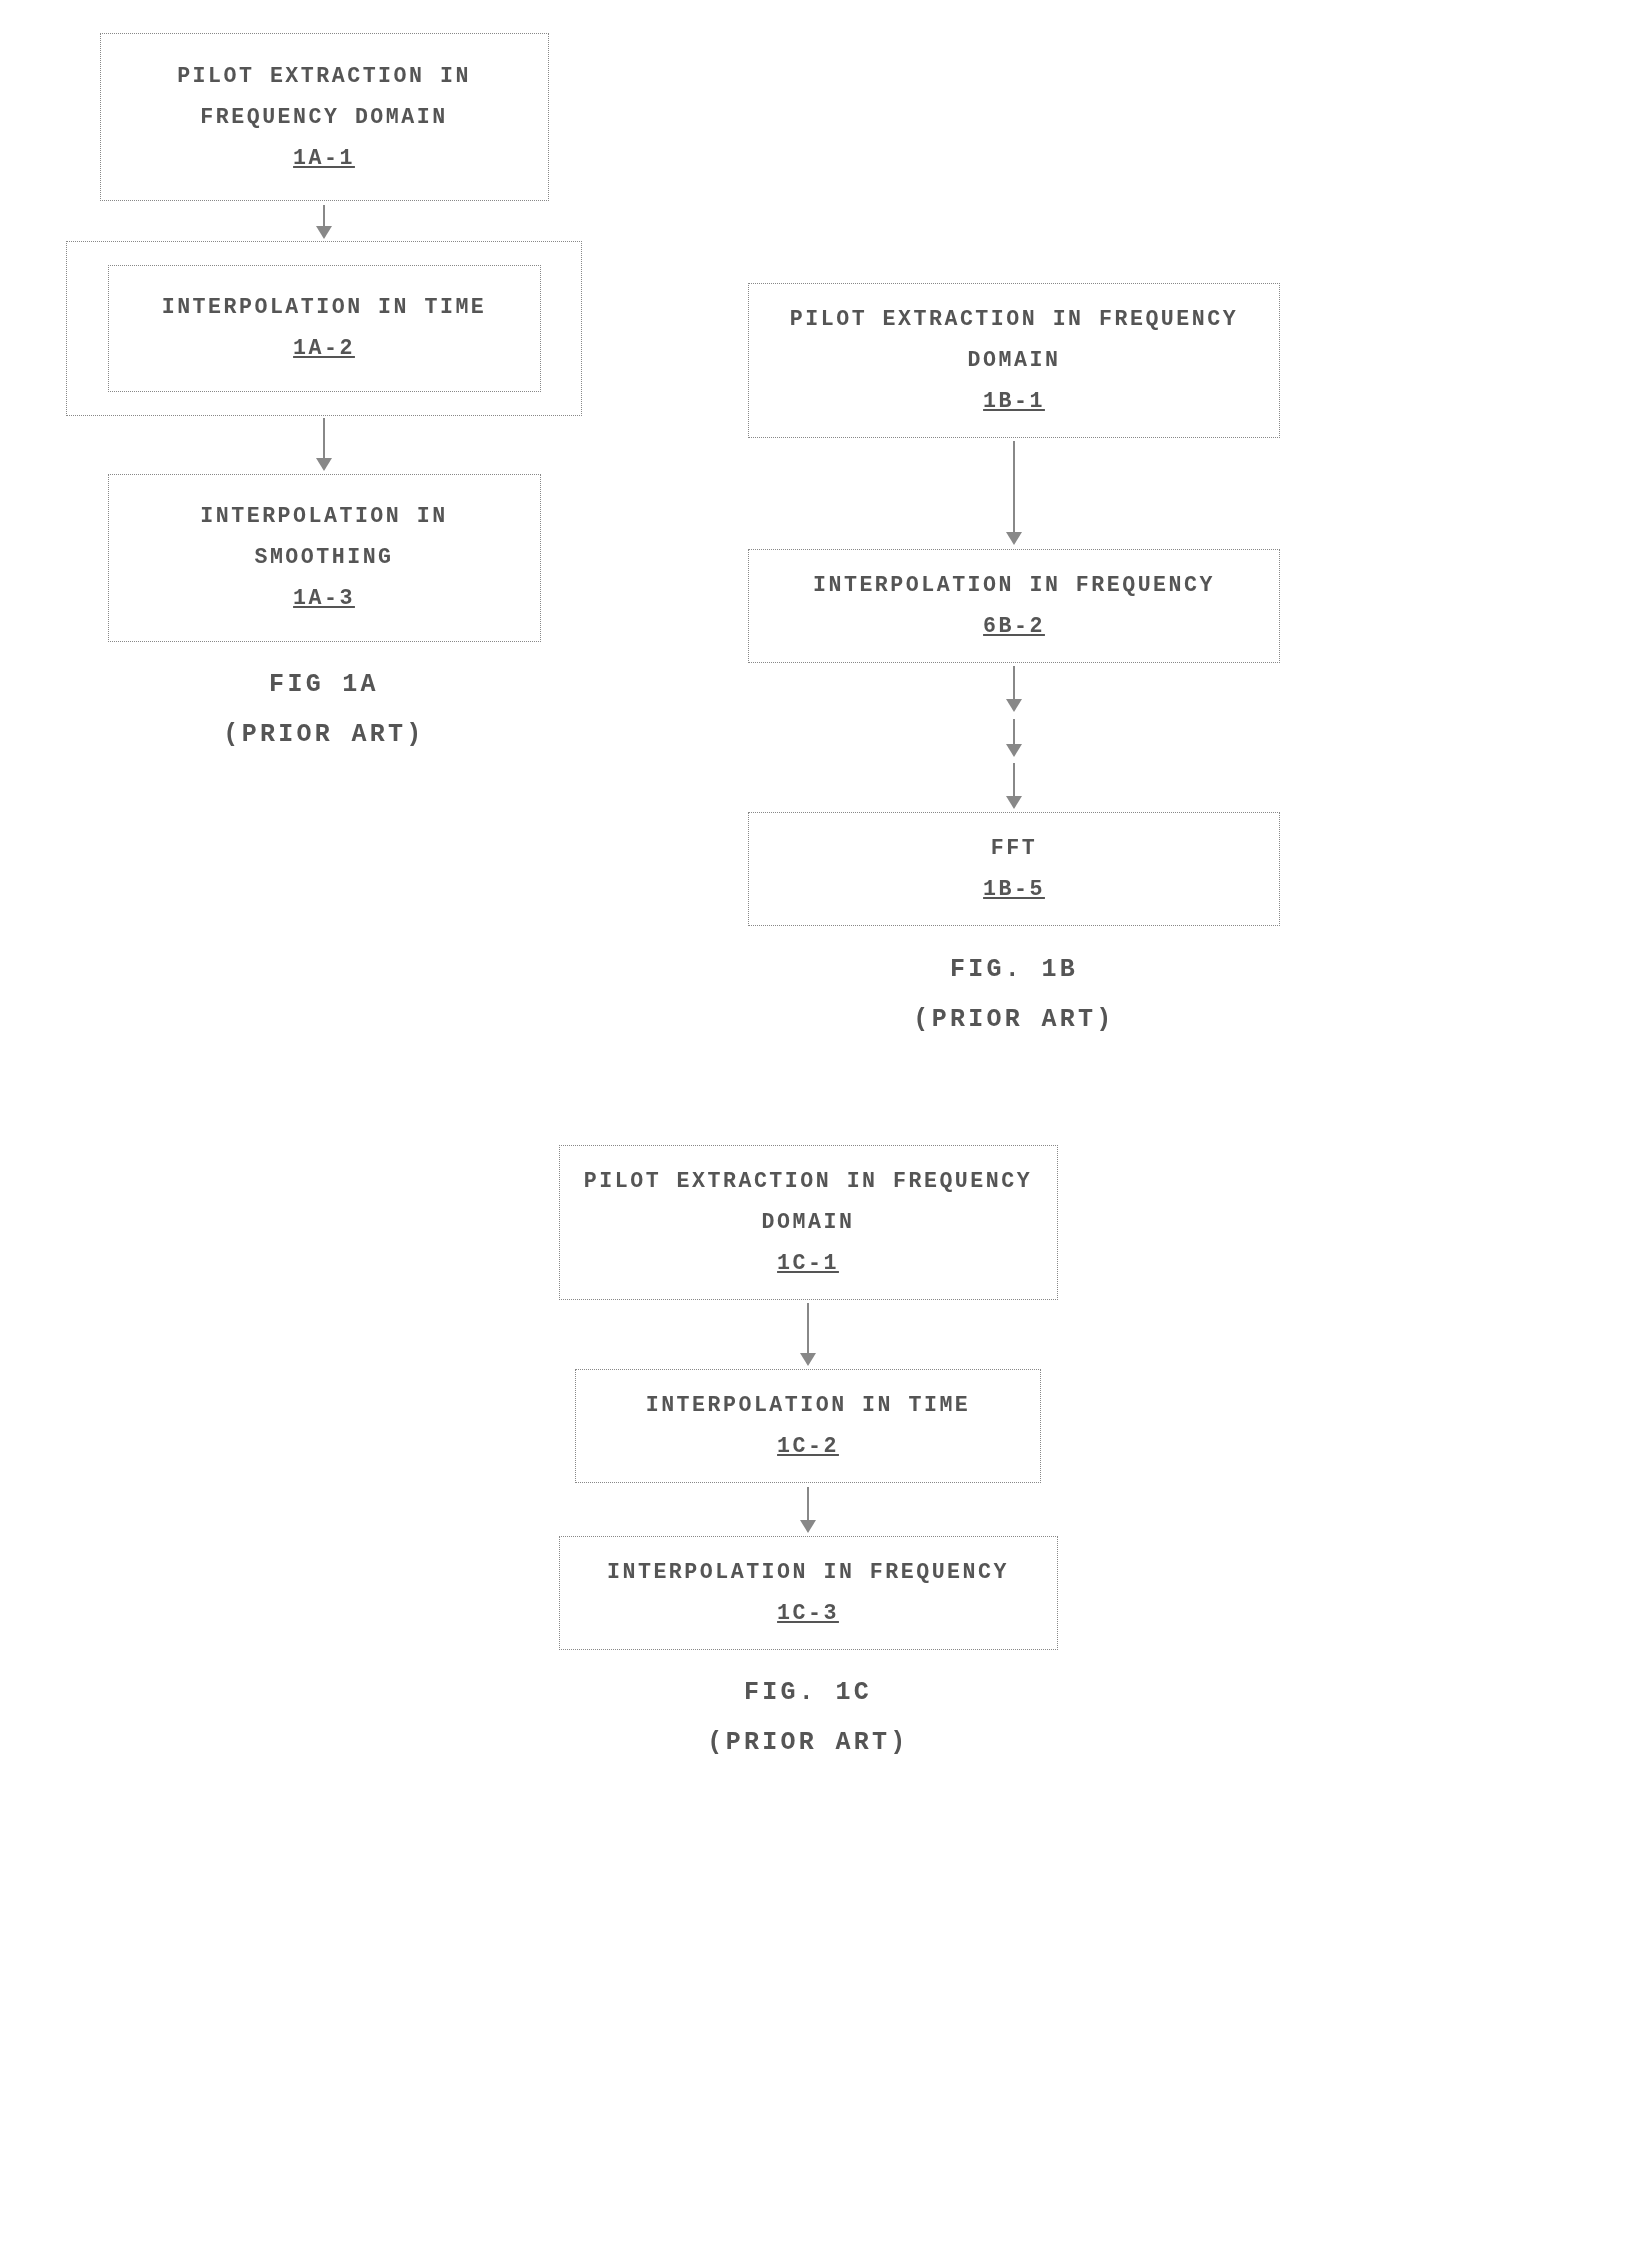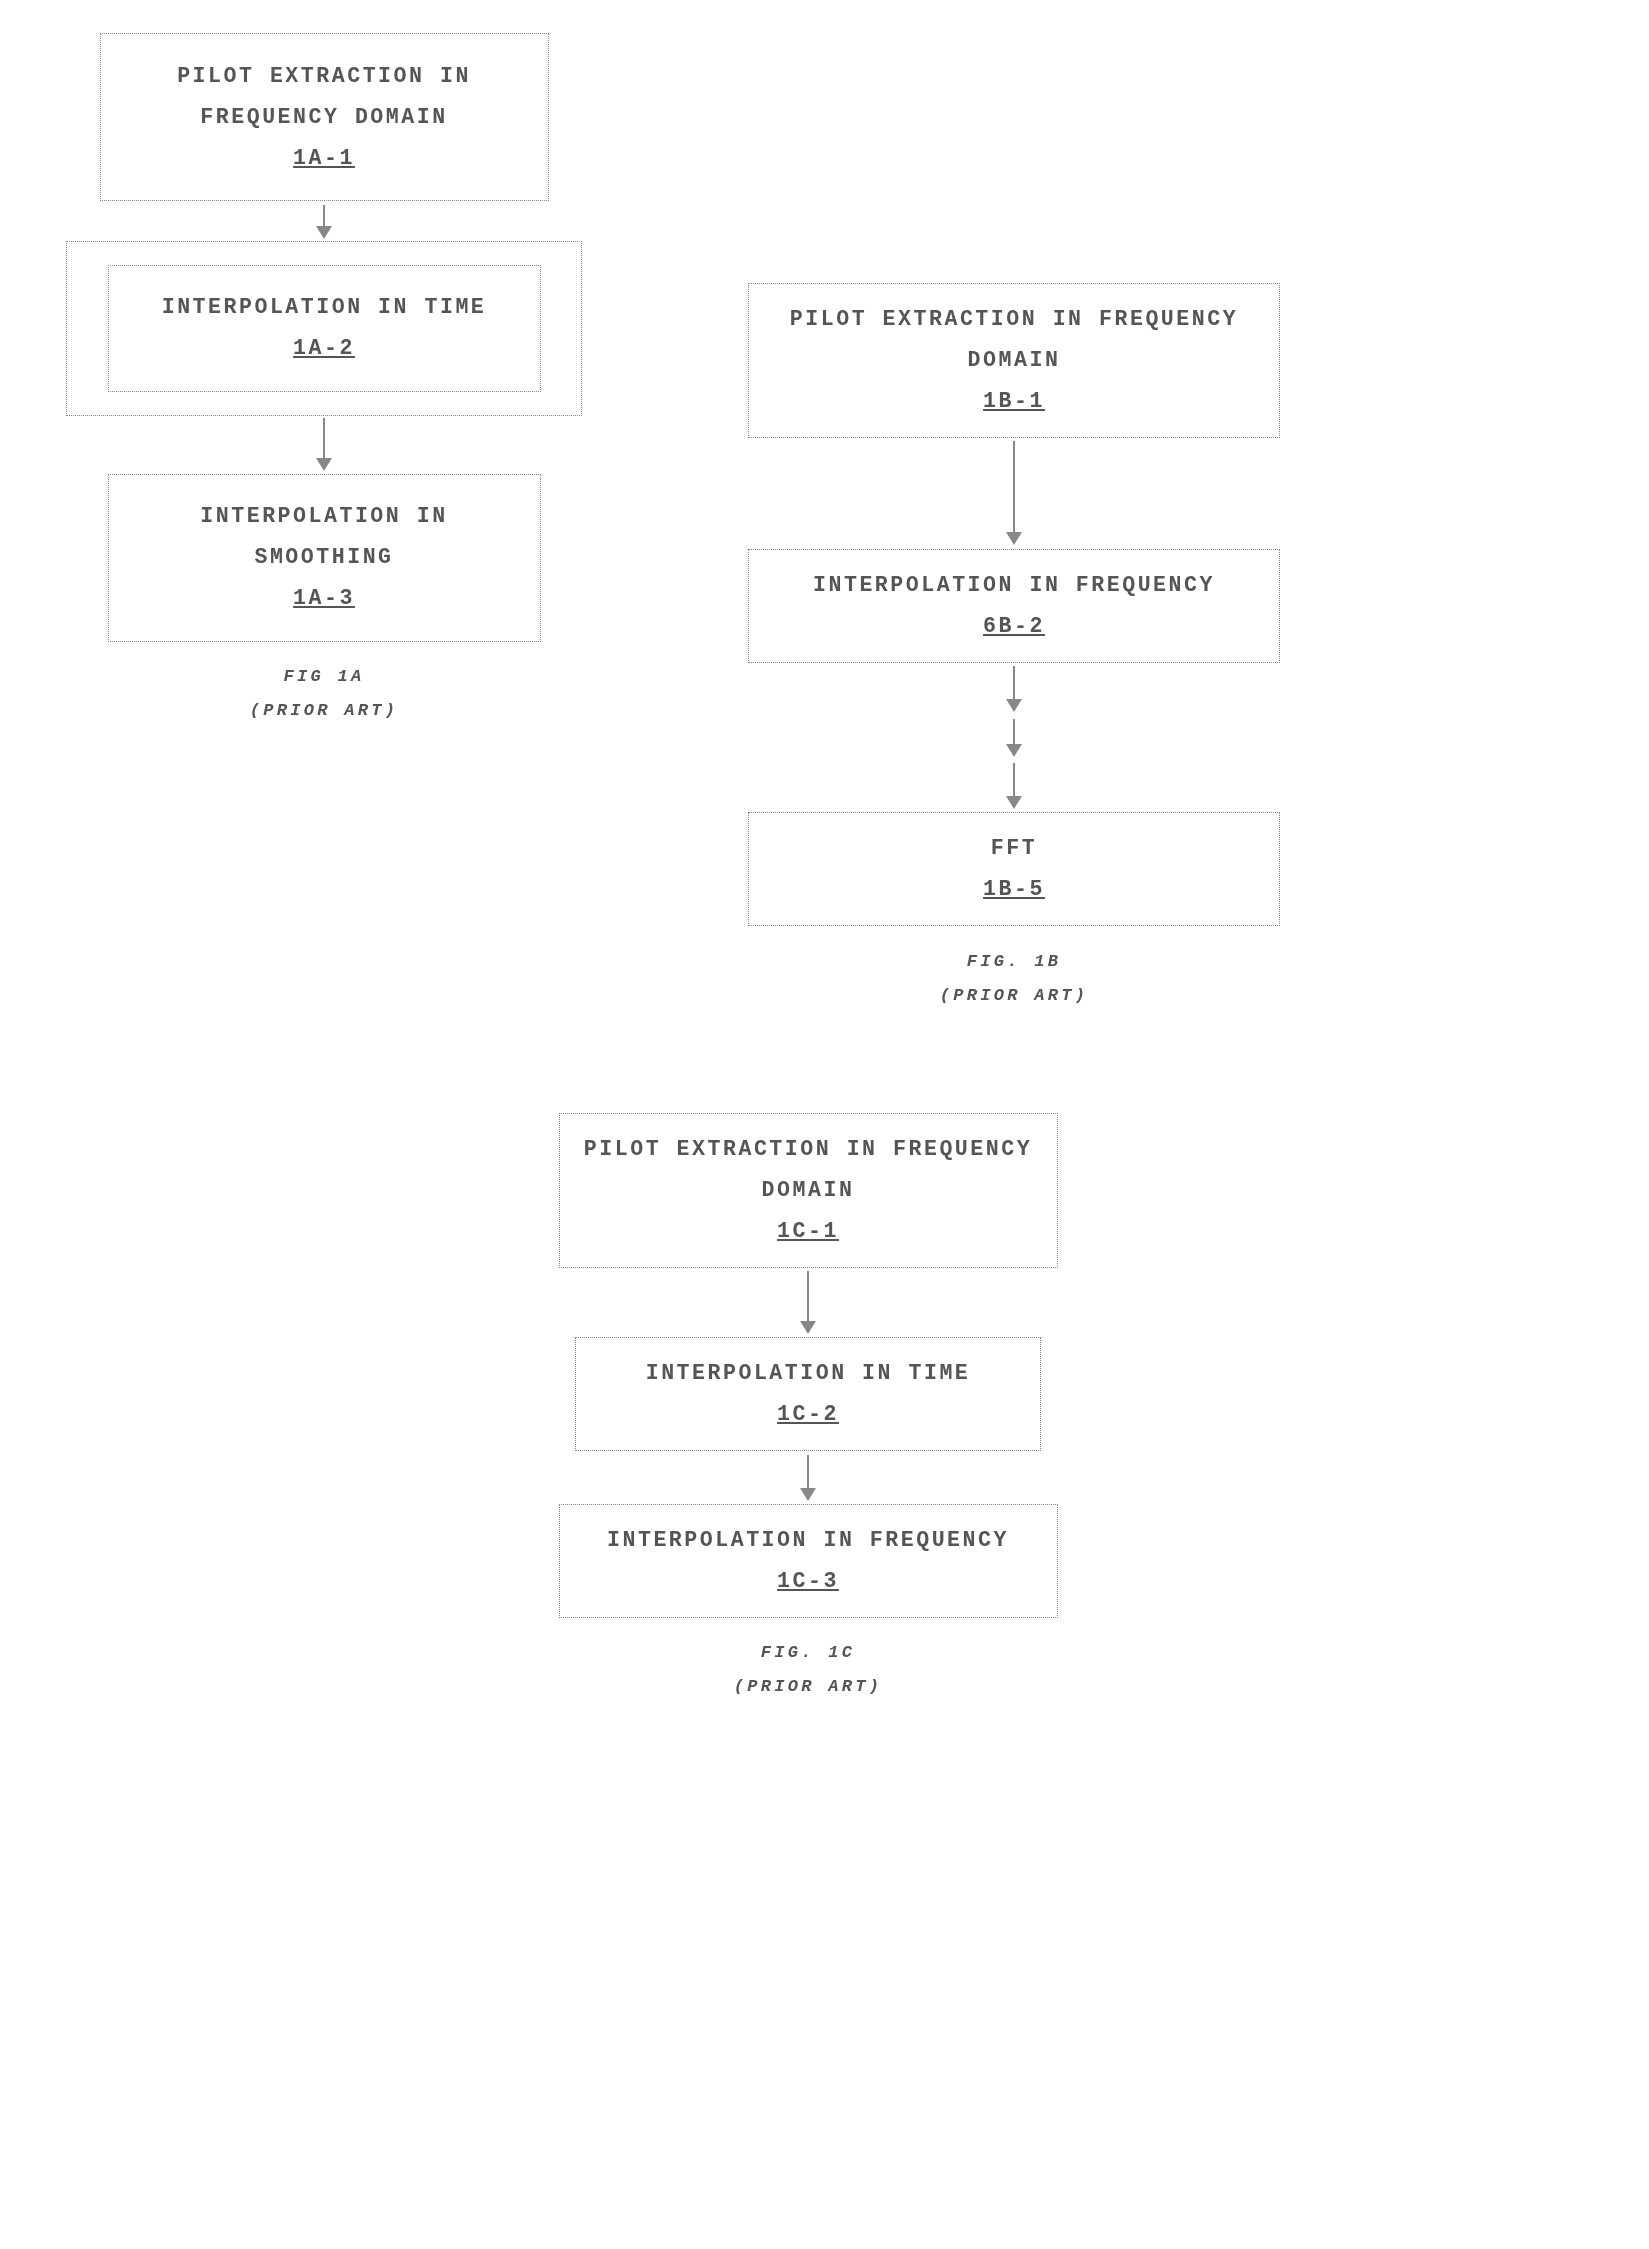--- a/index.html
+++ b/index.html
@@ -53,26 +53,25 @@
     width: 1.7px;
     background: #888;
   }
   .arrow .head {
     width: 0; height: 0;
     border-left: 8.3px solid transparent;
     border-right: 8.3px solid transparent;
     border-top: 13.3px solid #888;
   }
   .caption {
-    font-size: 17px;
+    font-size: 25px;
     letter-spacing: 3.3px;
     text-align: center;
     margin-top: 18.3px;
     line-height: 2.0;
-    font-style: italic;
   }
   .box.tall { padding: 21.6px 23px; }
 </style>
 </head>
 <body>
 
 <div class="layout">
 
   <div class="top-row">
 

